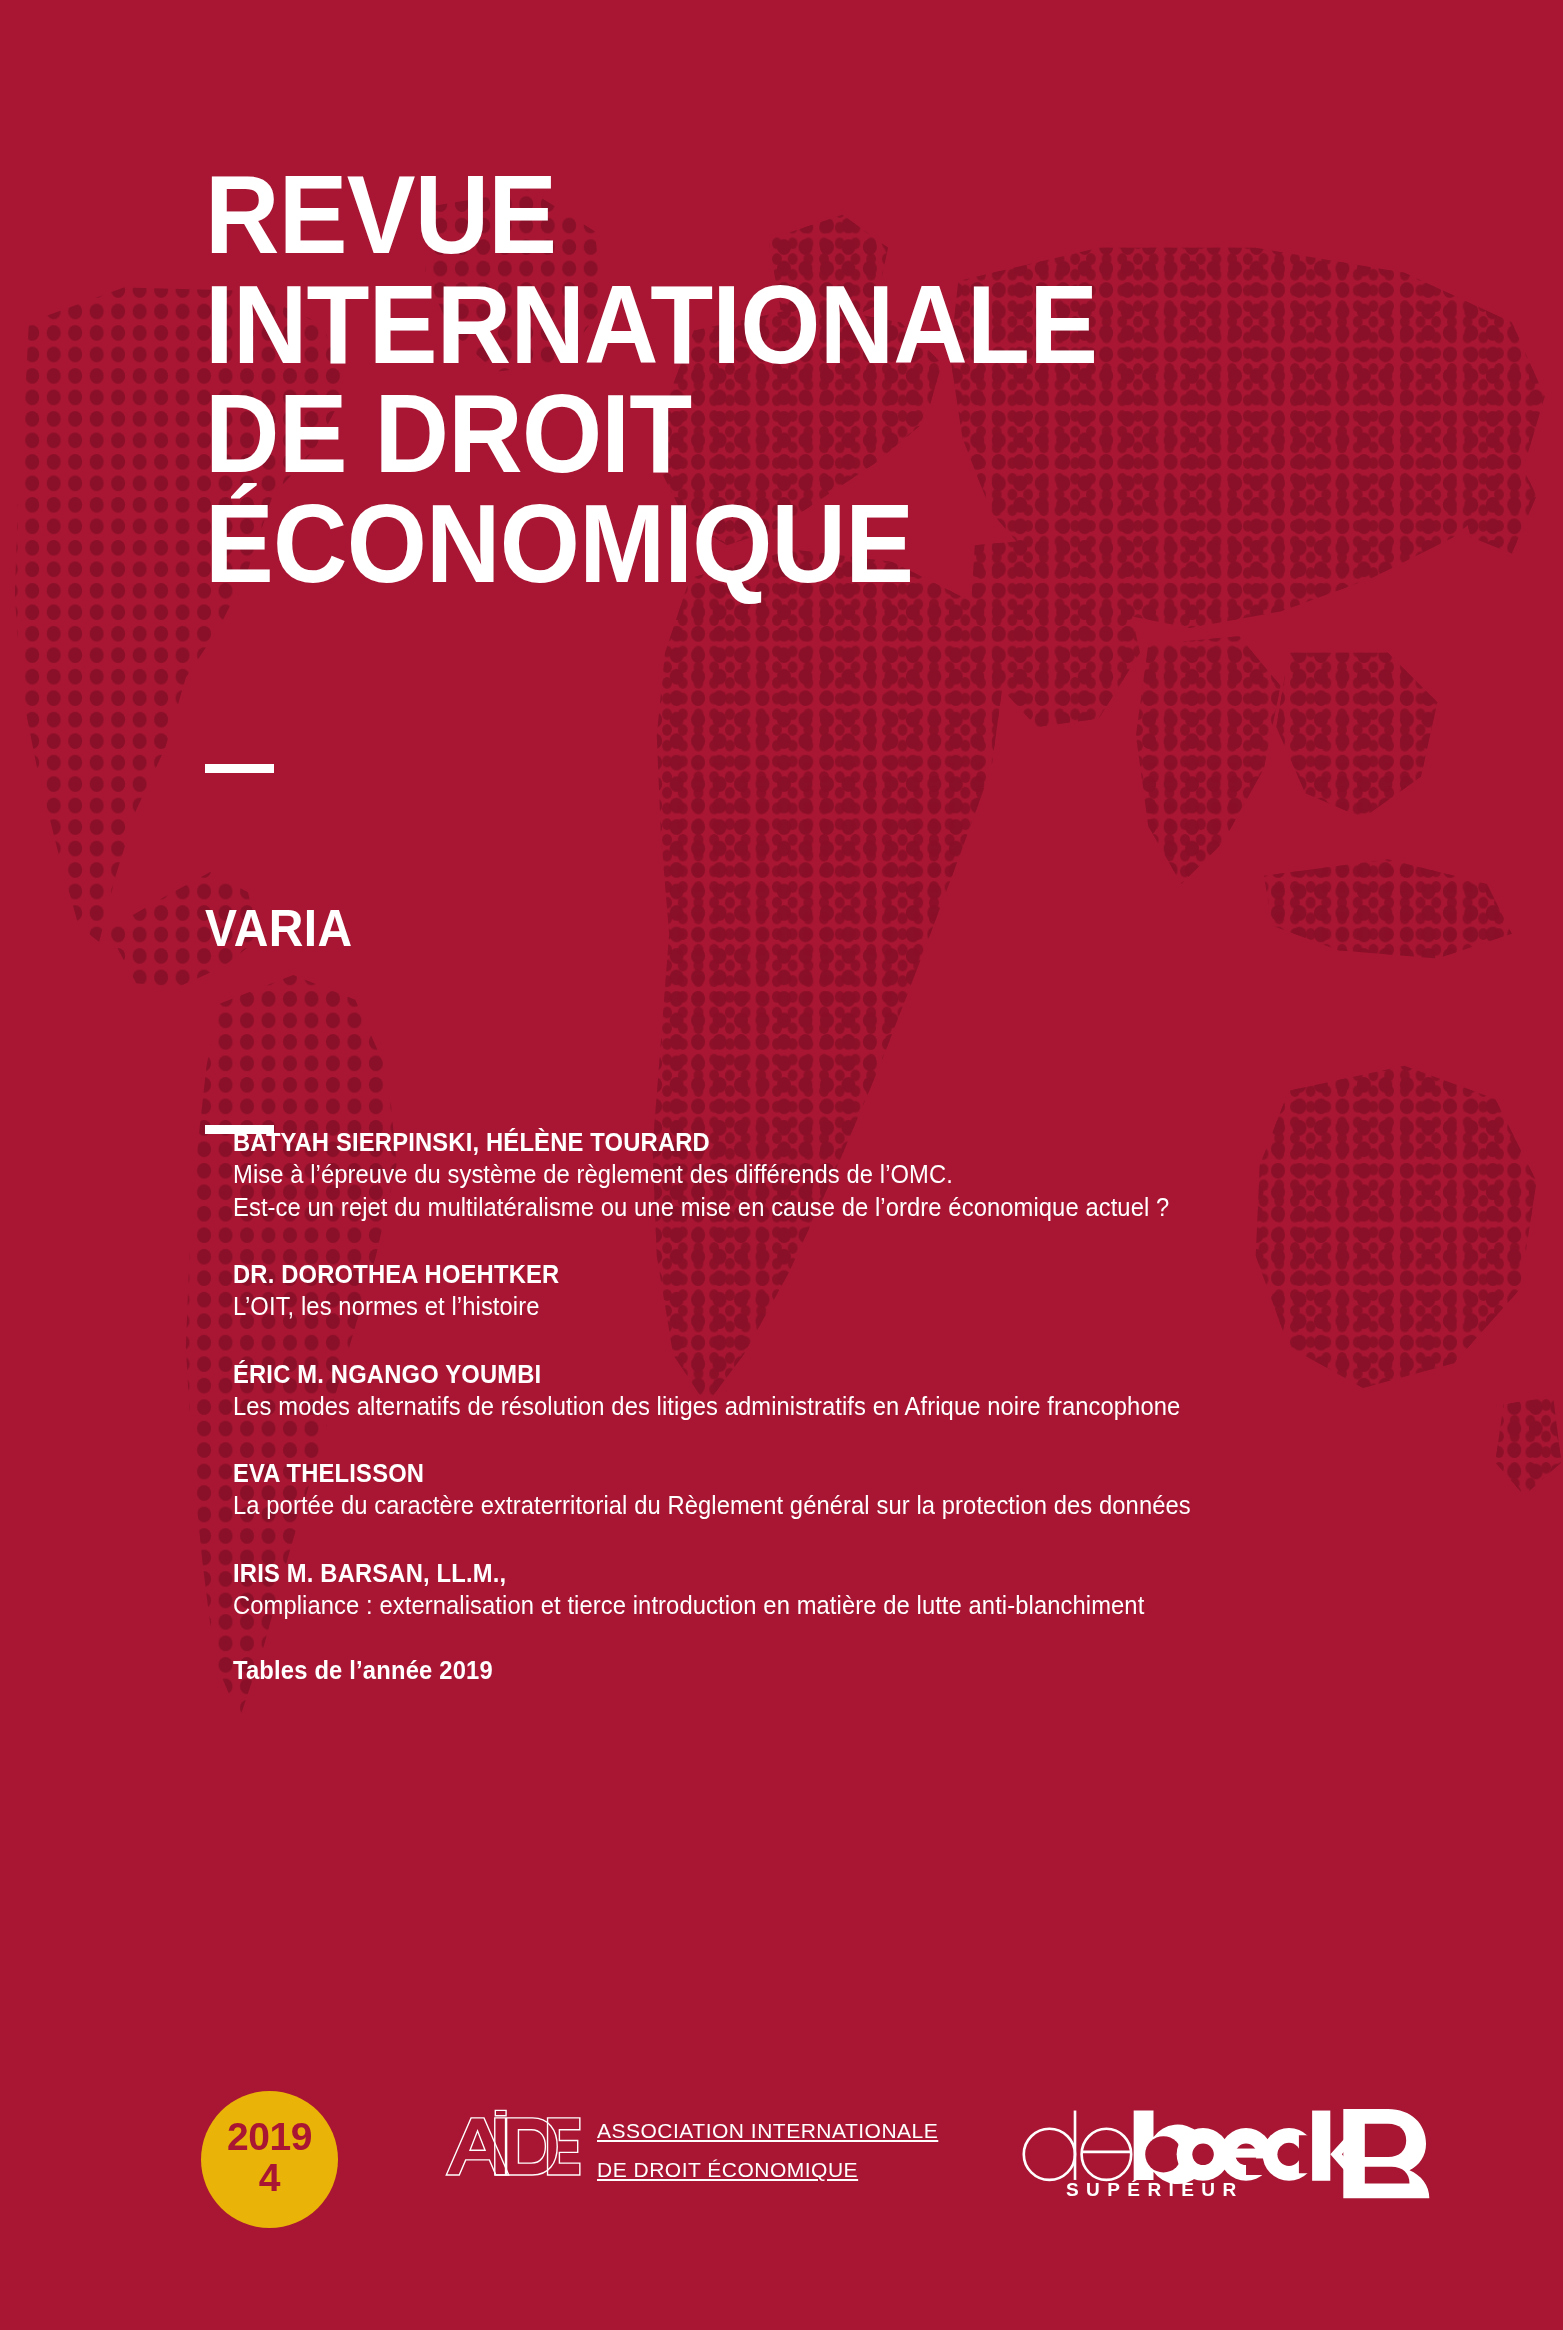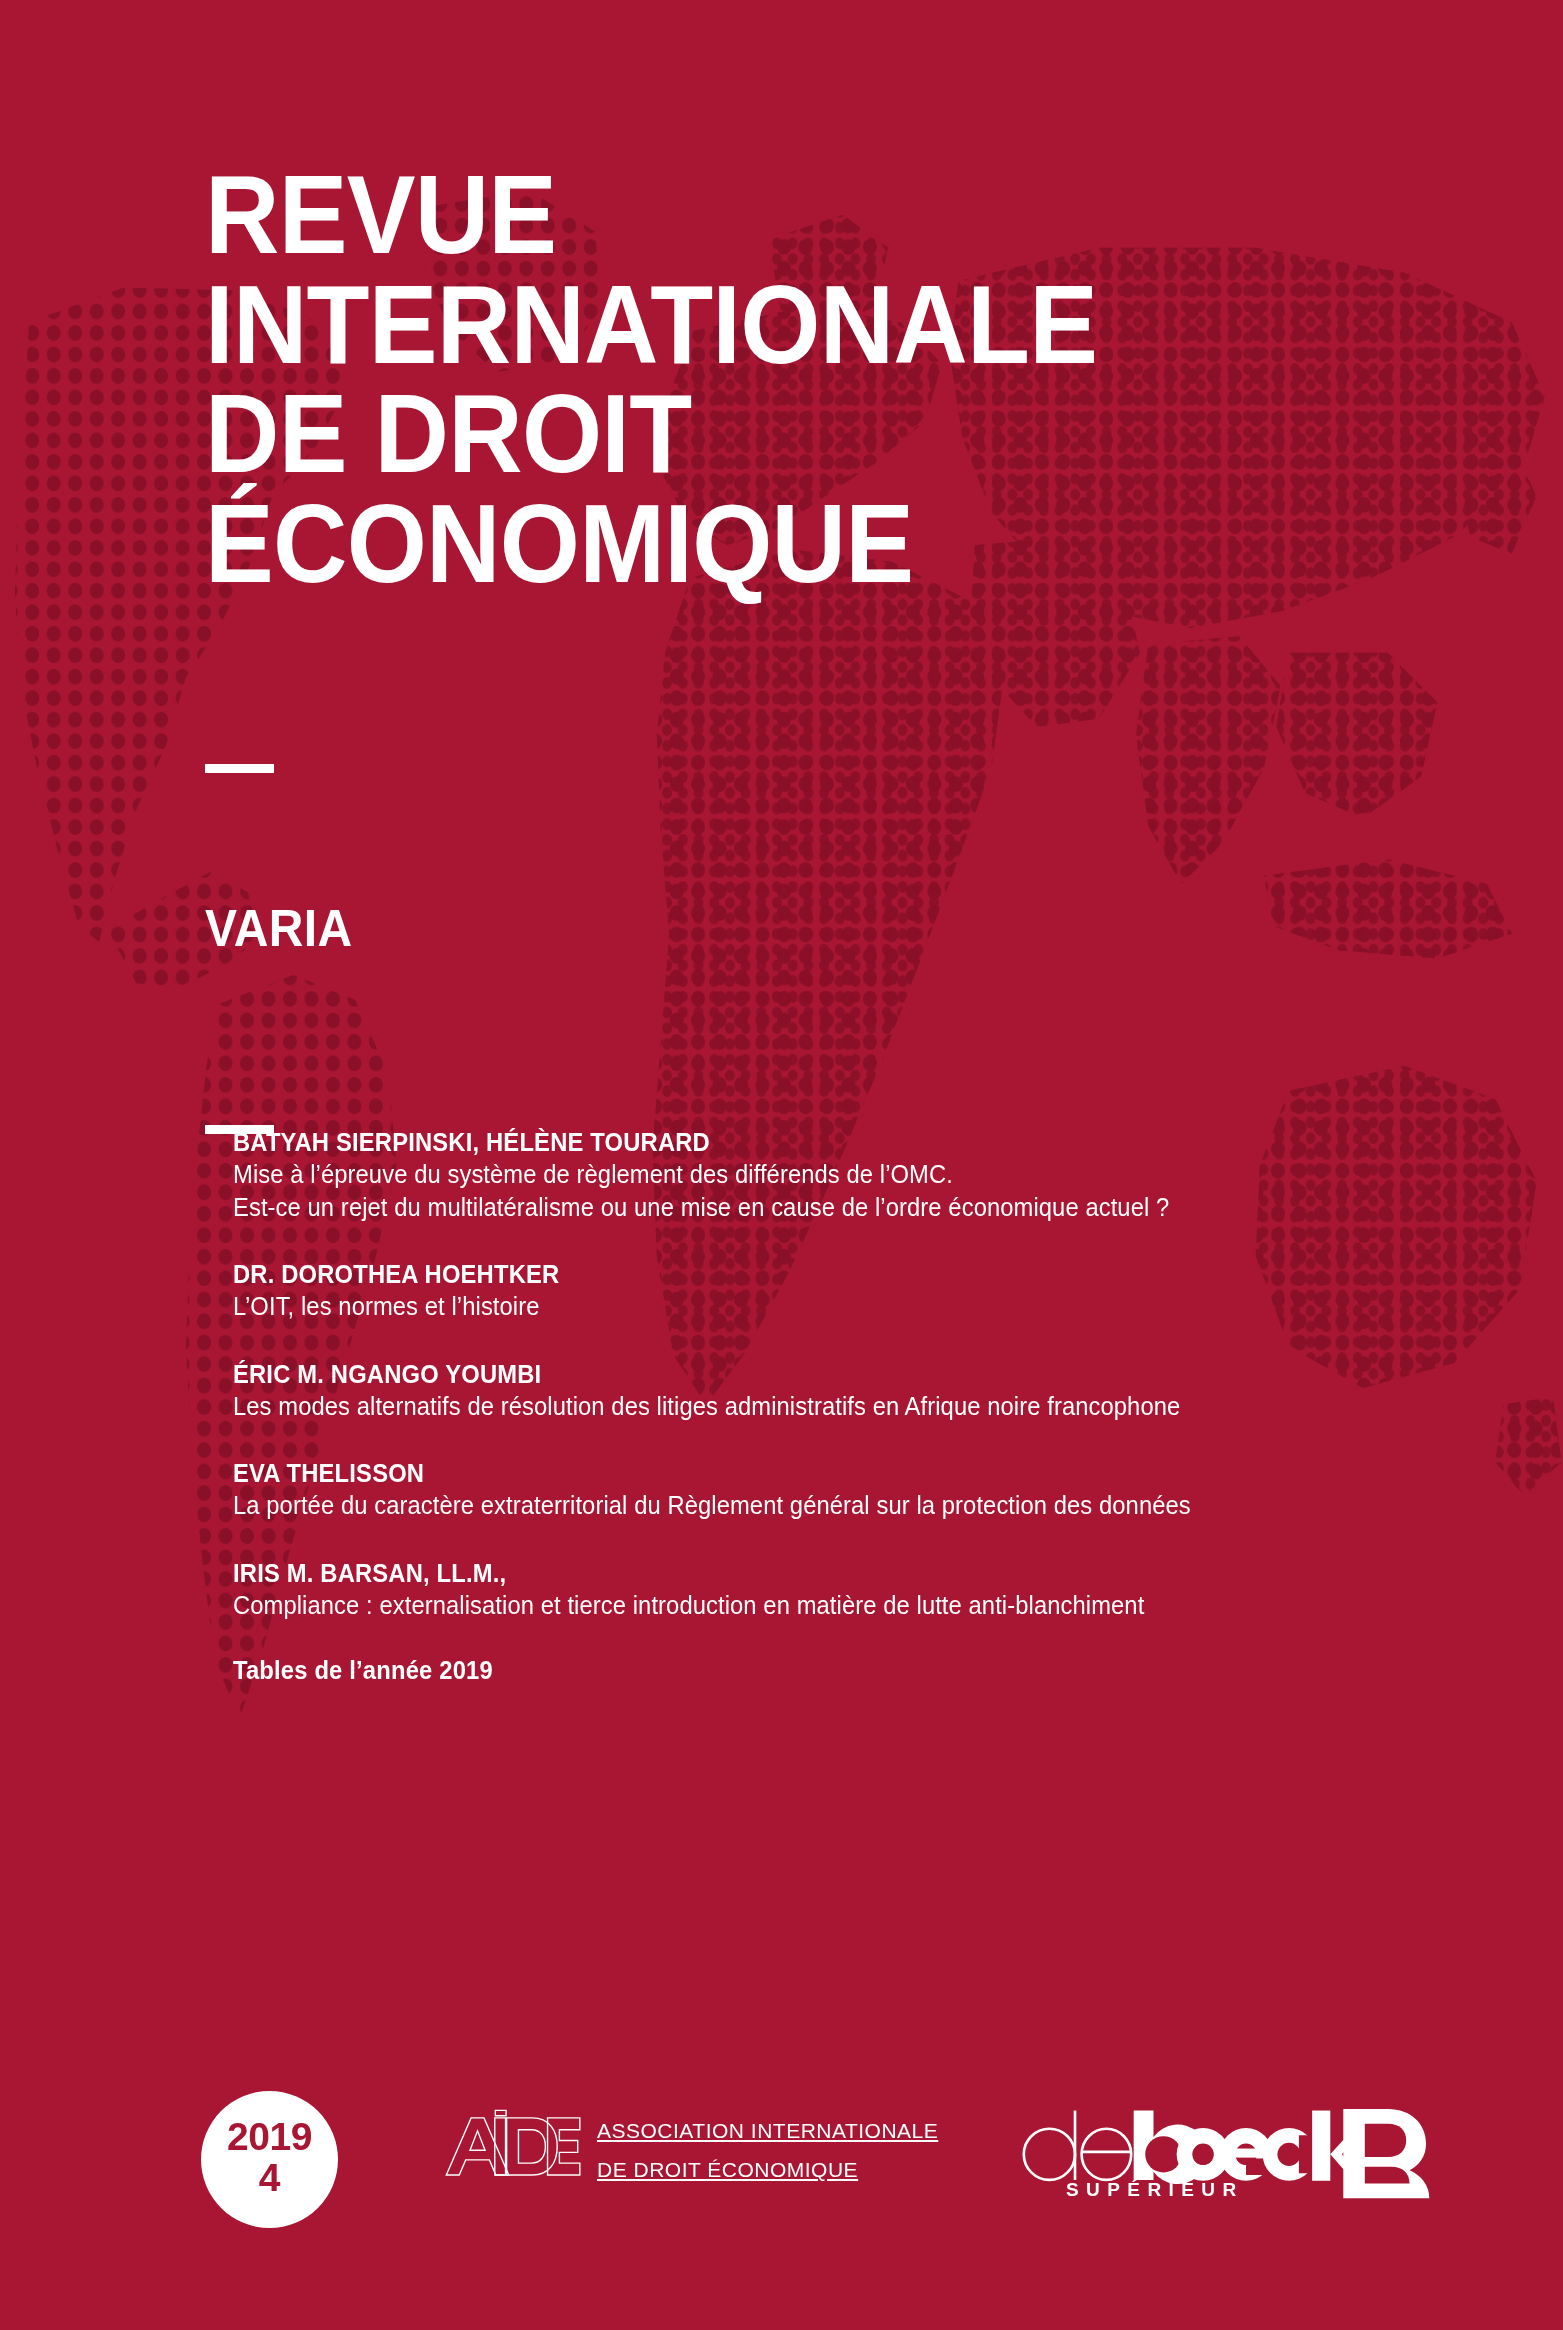--- a/index.html
+++ b/index.html
@@ -124,21 +124,21 @@
     height: 165px;
   }
 
   .issue-badge {
     position: absolute;
     left: 201px;
     top: 1.7px;
     width: 137px;
     height: 137px;
     border-radius: 50%;
-    background: #ffffff;
+    background: #eab308;
     display: flex;
     flex-direction: column;
     align-items: center;
     justify-content: center;
     box-sizing: border-box;
   }
   .issue-year {
     color: #A81633;
     font-weight: 700;
     font-size: 39px;

